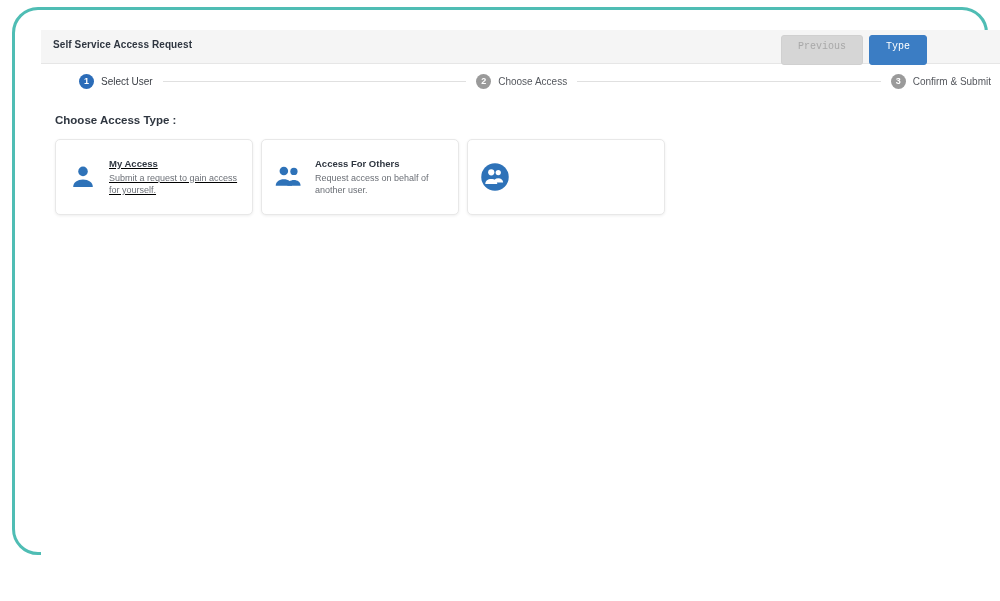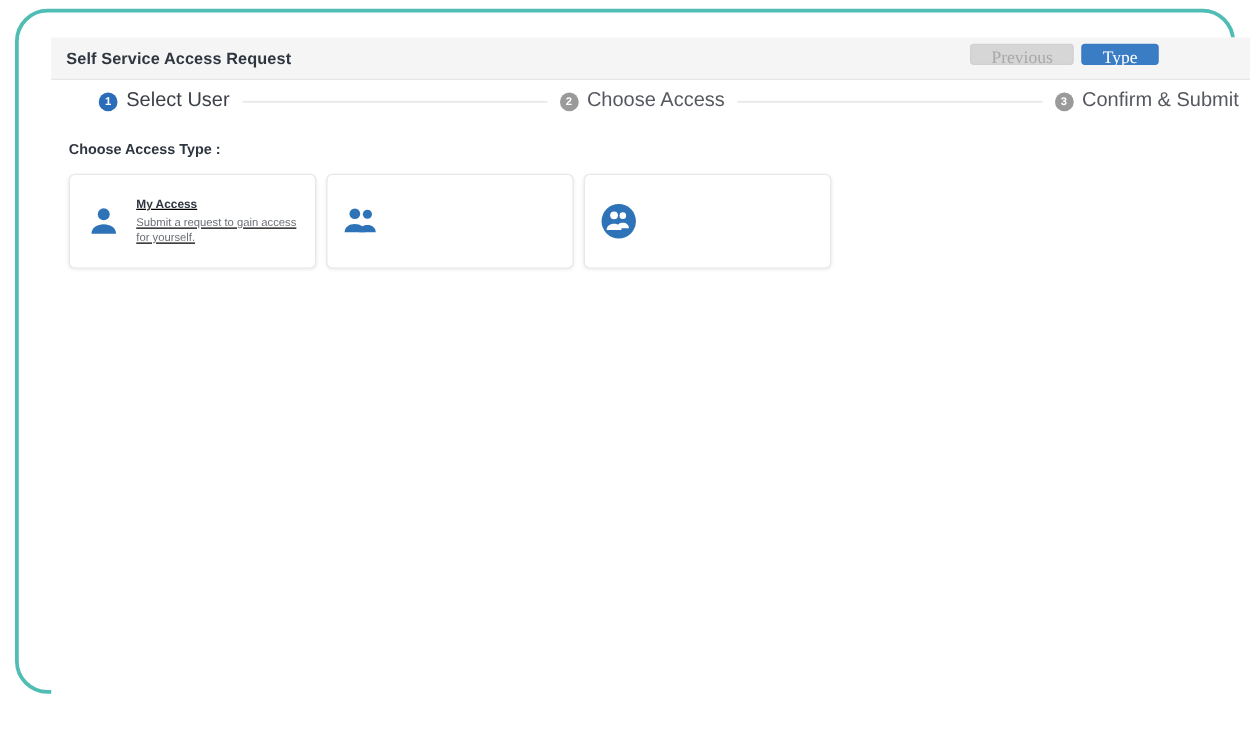--- a/index.html
+++ b/index.html
@@ -42,39 +42,39 @@
   .panel-header {
     position: relative;
     height: 33px;
     background: #f5f5f5;
     border-bottom: 1px solid #e6e6e6;
   }
   .panel-title {
     position: absolute;
     left: 12px;
     top: 9px;
-    font-size: 13px;
+    font-size: 10px;
     font-weight: bold;
     color: #2f3640;
     letter-spacing: .1px;
     white-space: nowrap;
   }
   .header-actions {
     position: absolute;
     right: 78px;
     top: 5px;
     display: flex;
     gap: 6px;
   }
   .btn {
-    font-family: Liberation Serif, serif;
-    font-size: 14px;
+    font-family: Liberation Mono, monospace;
+    font-size: 10px;
     border-radius: 3px;
     padding: 0 16px;
-    height: 17px;
+    height: 30px;
     line-height: 22px;
     text-align: center;
     box-sizing: border-box;
     white-space: nowrap;
     border: 1px solid transparent;
   }
   .btn-disabled {
     background: #d6d6d6;
     color: #a8a8a8;
     border-color: #d0d0d0;
@@ -109,21 +109,21 @@
     color: #ffffff;
     font-size: 9px;
     line-height: 15px;
     text-align: center;
     font-weight: bold;
     flex: 0 0 auto;
   }
   .step-active .step-circle { background: #2b6cb8; }
   .step-inactive .step-circle { background: #9a9a9a; }
   .step-label {
-    font-size: 16px;
+    font-size: 10px;
     color: #55585e;
     white-space: nowrap;
   }
   .step-active .step-label { color: #3b3f46; }
   .step-line {
     flex: 1 1 auto;
     height: 1px;
     background: #e0e0e0;
     margin: 0 10px;
   }
@@ -229,20 +229,24 @@
         </div>
 
         <div class="access-card">
           <span class="card-icon">
             <svg width="30" height="28" viewBox="0 0 28 24" aria-hidden="true">
               <circle cx="18.6" cy="6.8" r="3.4" fill="#2e72b8"></circle>
               <path d="M12.4 20.2c0-3.4 2.8-5.4 6.2-5.4s6.2 2.0 6.2 5.4z" fill="#2e72b8"></path>
               <circle cx="9.2" cy="6.4" r="4.0" fill="#2e72b8"></circle>
               <path d="M1.6 20.2c0-3.9 3.4-6.1 7.6-6.1s7.6 2.2 7.6 6.1z" fill="#2e72b8"></path>
             </svg>
+          </span>
+          <span class="card-text" style="display: block;">
+            <span class="card-title" style="display: block;">Access For Others</span>
+            <span class="card-desc" style="display: block;">Request access on behalf of another user.</span>
           </span>
         </div>
 
         <div class="access-card">
           <span class="card-icon">
             <svg width="30" height="30" viewBox="0 0 24 24" aria-hidden="true">
               <circle cx="12" cy="12" r="11" fill="#2e72b8"></circle>
               <circle cx="14.6" cy="8.4" r="2.1" fill="#ffffff"></circle>
               <path d="M10.7 16.4c0-2.1 1.7-3.4 3.9-3.4s3.9 1.3 3.9 3.4z" fill="#ffffff"></path>
               <circle cx="9.0" cy="8.2" r="2.5" fill="#ffffff"></circle>

